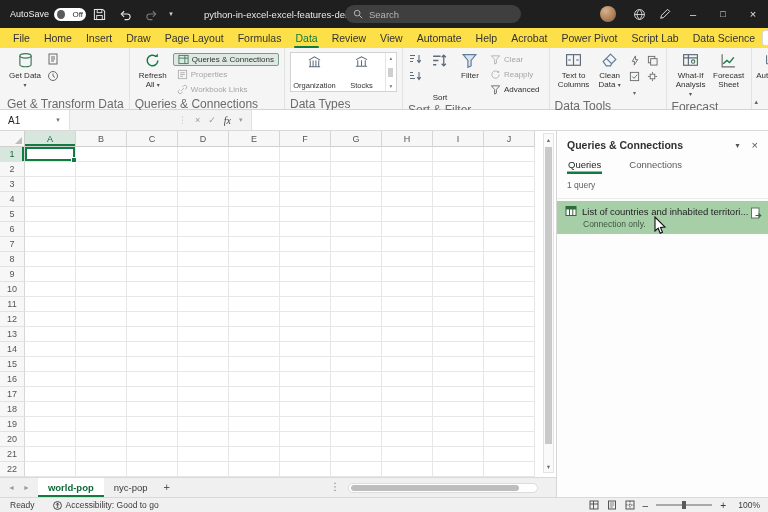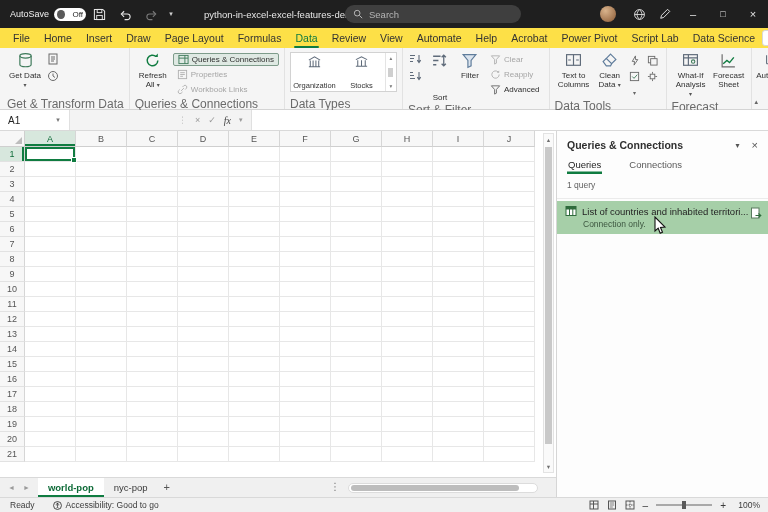--- a/index.html
+++ b/index.html
@@ -717,20 +717,33 @@
         <div class="cell"></div>
         <div class="cell"></div>
         <div class="cell"></div>
         <div class="cell"></div>
         <div class="cell"></div>
         <div class="cell"></div>
         <div class="cell"></div>
       </div>
       <div class="grow">
         <div class="rowhead">21</div>
+        <div class="cell"></div>
+        <div class="cell"></div>
+        <div class="cell"></div>
+        <div class="cell"></div>
+        <div class="cell"></div>
+        <div class="cell"></div>
+        <div class="cell"></div>
+        <div class="cell"></div>
+        <div class="cell"></div>
+        <div class="cell"></div>
+      </div>
+      <div class="grow">
+        <div class="rowhead">22</div>
         <div class="cell"></div>
         <div class="cell"></div>
         <div class="cell"></div>
         <div class="cell"></div>
         <div class="cell"></div>
         <div class="cell"></div>
         <div class="cell"></div>
         <div class="cell"></div>
         <div class="cell"></div>
         <div class="cell"></div>

